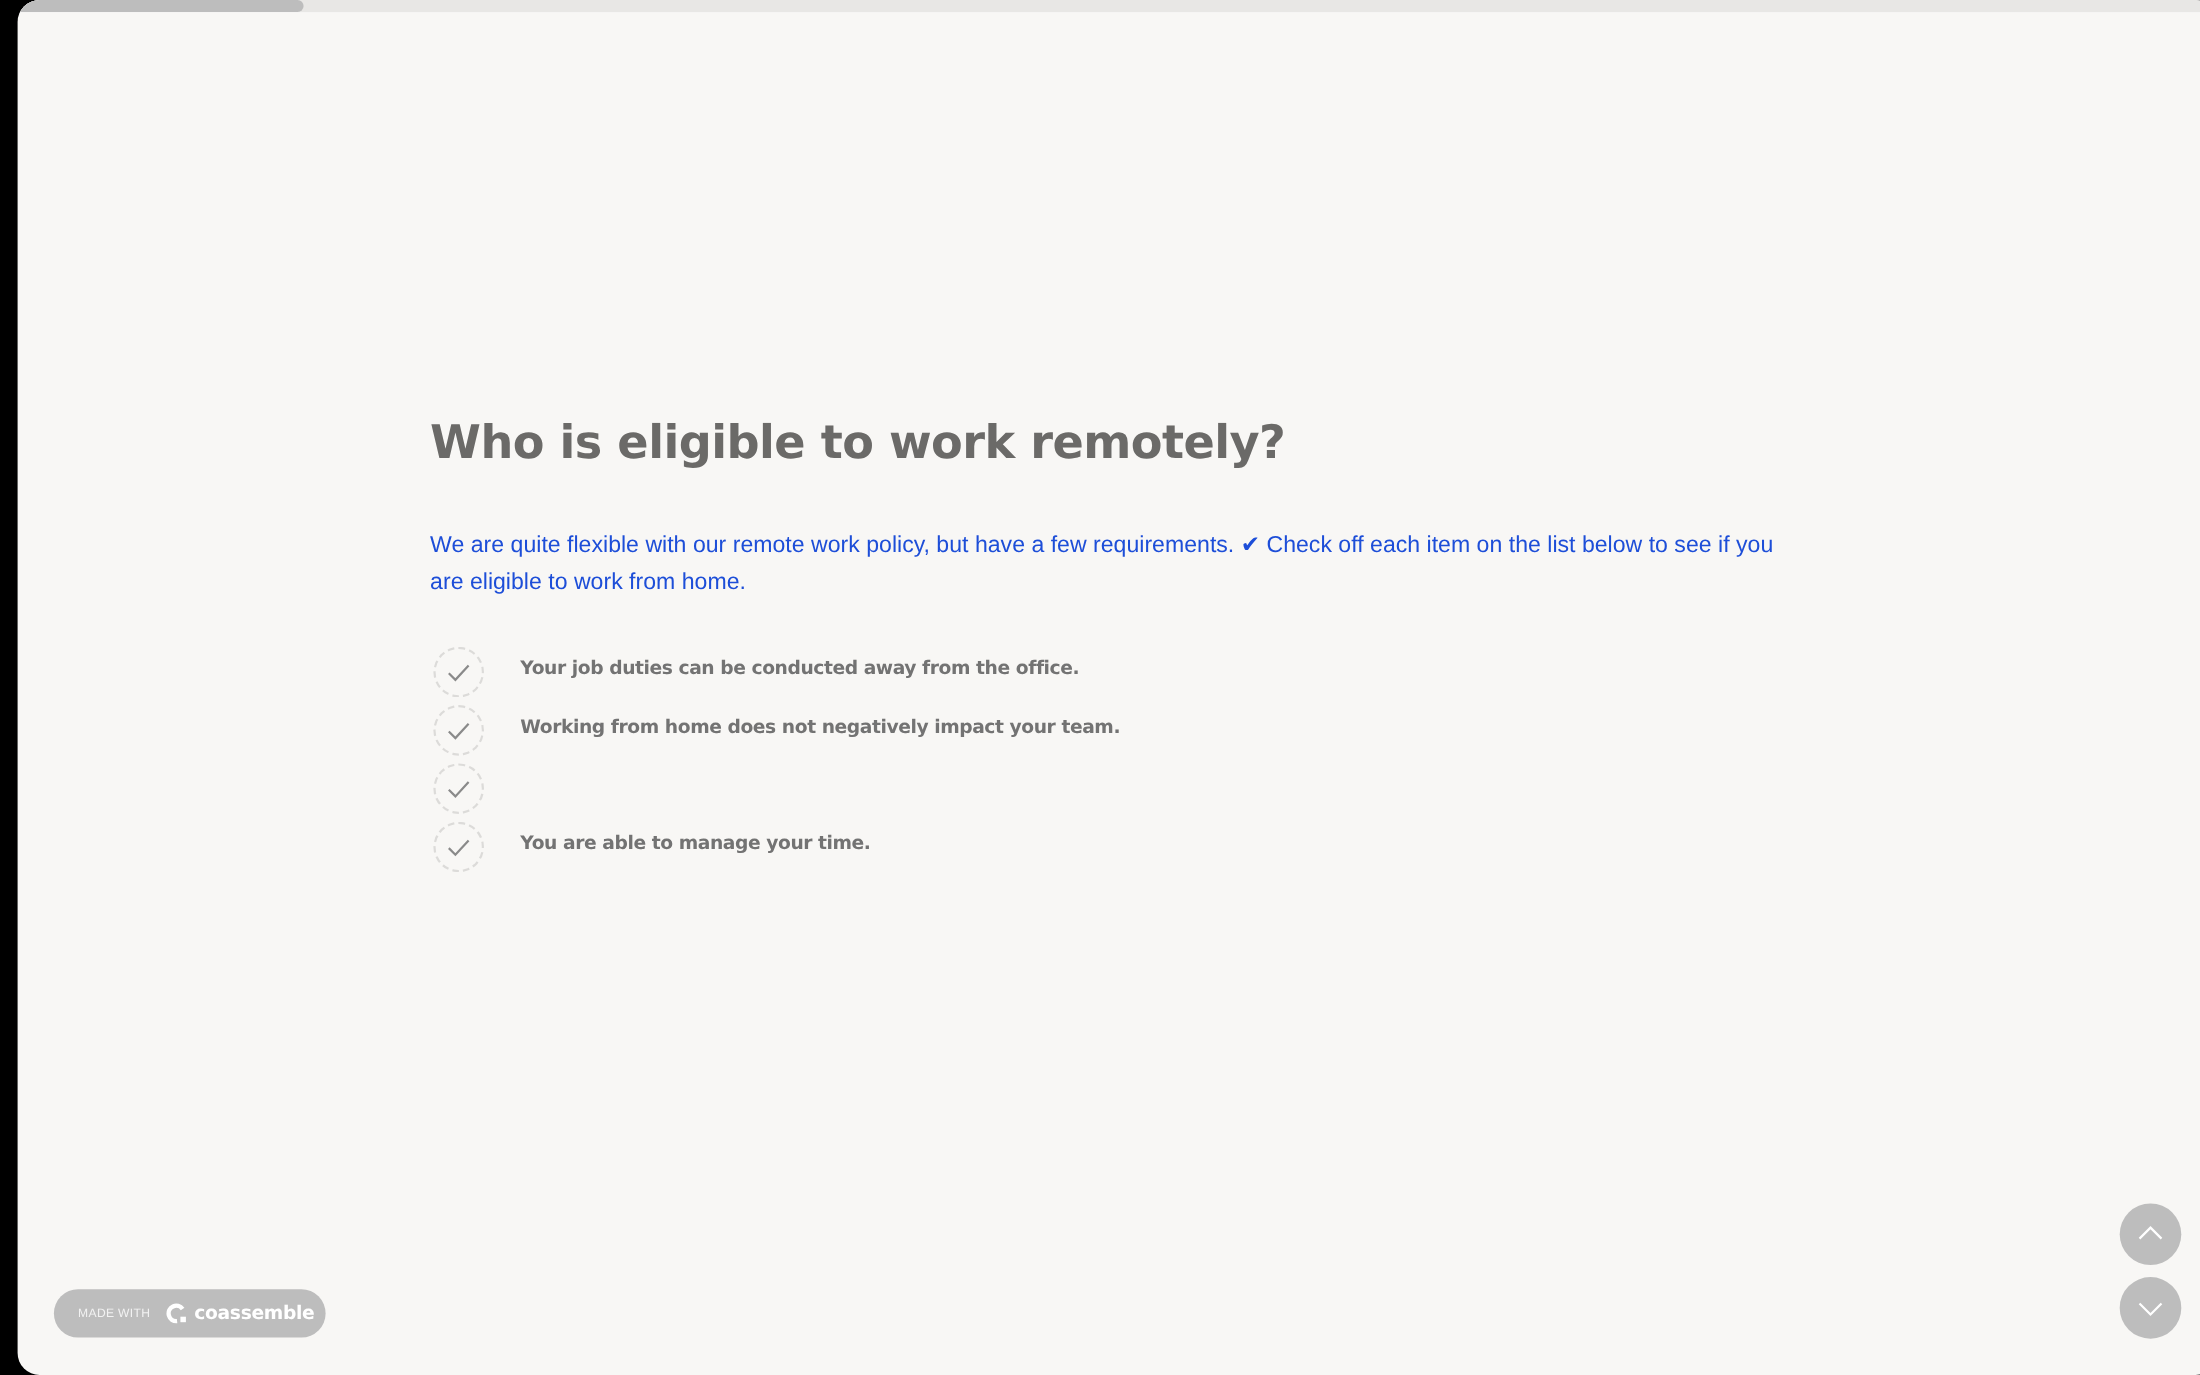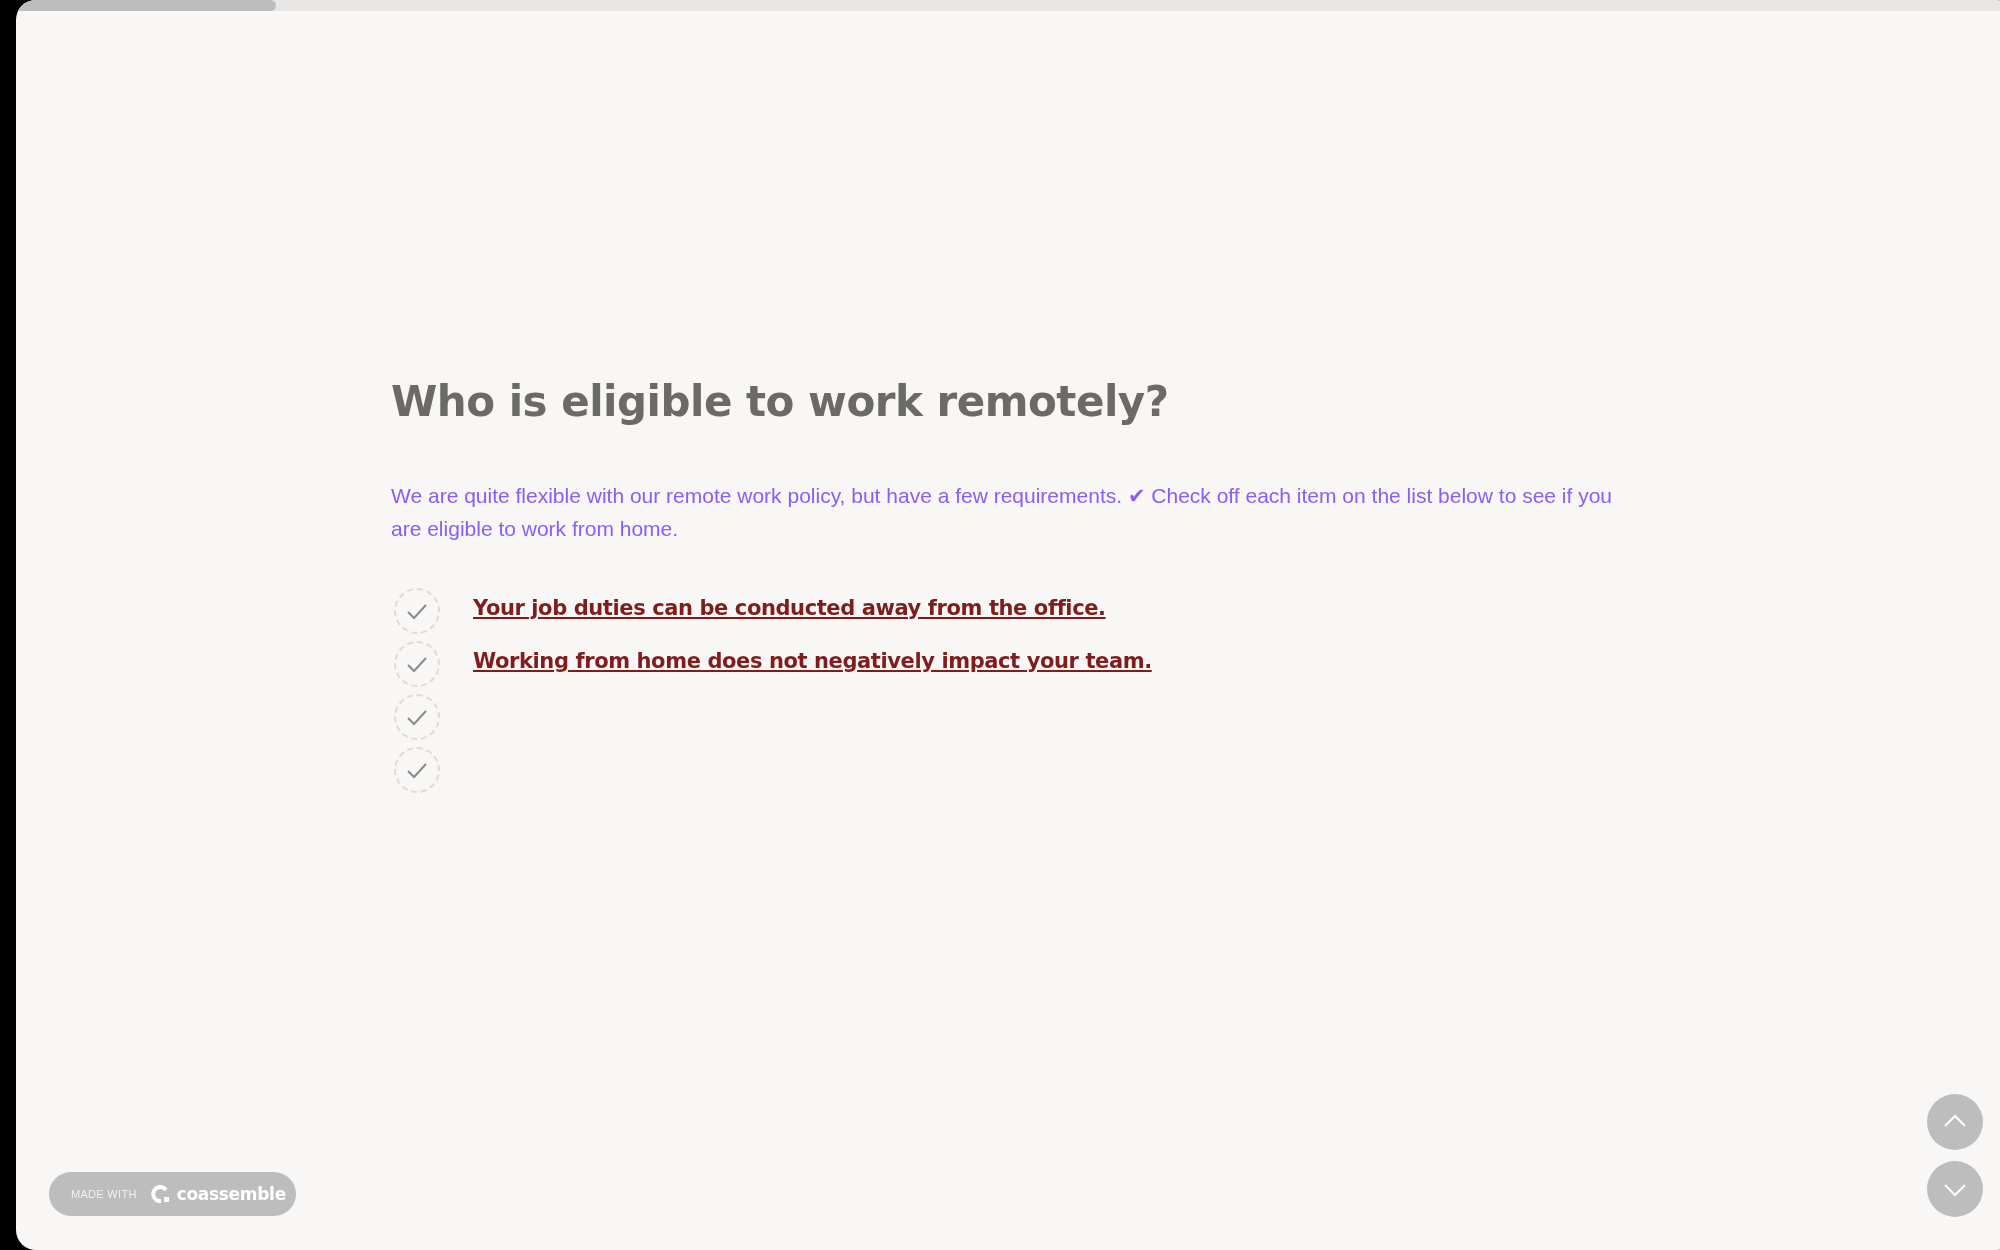--- a/index.html
+++ b/index.html
@@ -21,36 +21,36 @@
     }
     .content {
       position:absolute; left:375px; top:370px; width:1230px;
     }
     .title {
       margin:0; font-family:"DejaVu Sans", sans-serif; font-weight:bold;
       font-size:42px; color:#6b6a68; letter-spacing:-0.5px; line-height:64px;
     }
     .intro {
       margin:45px 0 0 0; font-family:"Liberation Sans", sans-serif;
-      font-size:21px; line-height:33px; color:#8b5cf6;
+      font-size:21px; line-height:33px; color:#1d4ed8;
     }
     .checklist { list-style:none; margin:43px 0 0 0; padding:0; }
     .check-item {
       display:flex; align-items:flex-start; margin-bottom:7px; cursor:pointer;
     }
     .check-circle {
       flex:0 0 auto; width:46px; height:46px; border-radius:50%;
       border:2px dashed #dcdbd9; box-sizing:border-box;
       display:flex; align-items:center; justify-content:center;
       margin:0 33px 0 3px;
     }
     .check-circle svg { width:24px; height:24px; }
     .check-label {
-      font-family:"DejaVu Sans", sans-serif; font-weight:bold; font-size:21px;
-      color:#7f1d1d; line-height:27px; padding-top:7px; letter-spacing:-0.4px;text-decoration:underline;
+      font-family:"DejaVu Sans", sans-serif; font-weight:bold; font-size:17px;
+      color:#737373; line-height:27px; padding-top:7px; letter-spacing:-0.4px;
     }
     .made-with {
       position:absolute; left:33px; top:1172px; width:247px; height:44px;
       border-radius:22px; background:#bdbdbd; display:flex; align-items:center;
       box-sizing:border-box; padding-left:22px;
     }
     .made-with .small {
       font-family:"Liberation Sans", sans-serif; font-size:11px; color:#f2f2f2;
       letter-spacing:0.3px; margin-right:14px;
     }
@@ -103,20 +103,21 @@
               <path d="M3 13 L9 19 L21 6" fill="none" stroke="#8a8a8a" stroke-width="2"></path>
             </svg>
         </span>
       </li>
       <li class="check-item">
         <span class="check-circle">
           <svg viewBox="0 0 24 24">
               <path d="M3 13 L9 19 L21 6" fill="none" stroke="#8a8a8a" stroke-width="2"></path>
             </svg>
         </span>
+        <span class="check-label">You are able to manage your time.</span>
       </li>
     </ul>
   </div>
 
   <div class="made-with">
     <span class="small">MADE WITH</span>
     <svg class="logo-icon" viewBox="0 0 20 20">
       <path d="M15 6 A7 7 0 1 0 10 17" fill="none" stroke="#ffffff" stroke-width="4"></path>
       <rect x="13" y="13" width="5" height="5" fill="#ffffff"></rect>
     </svg>

